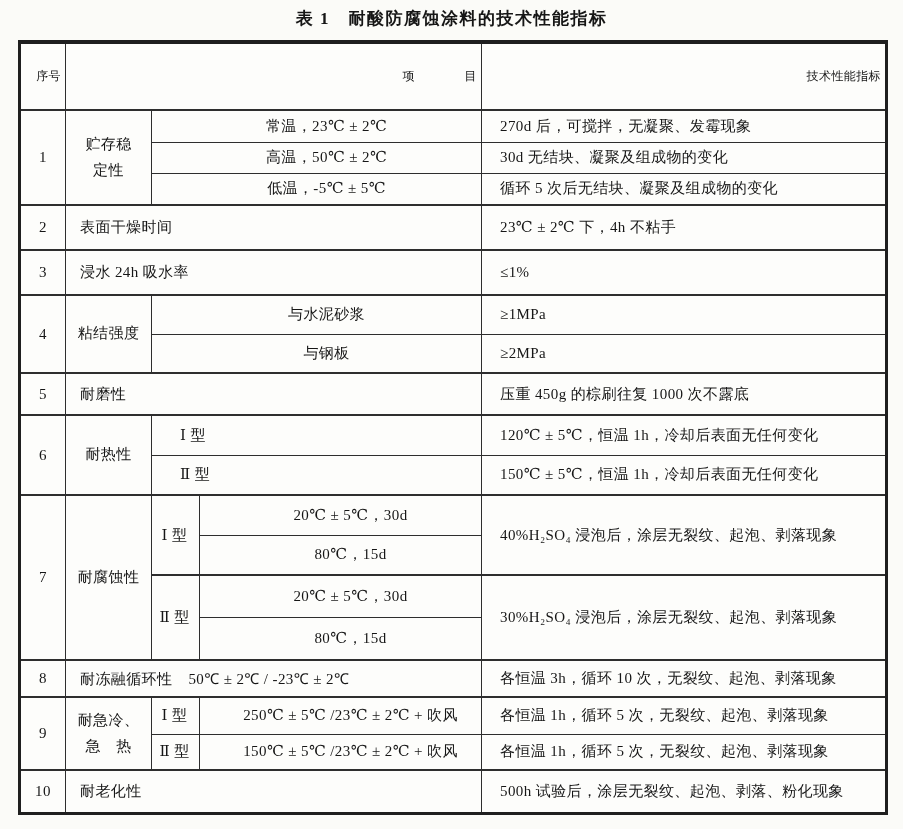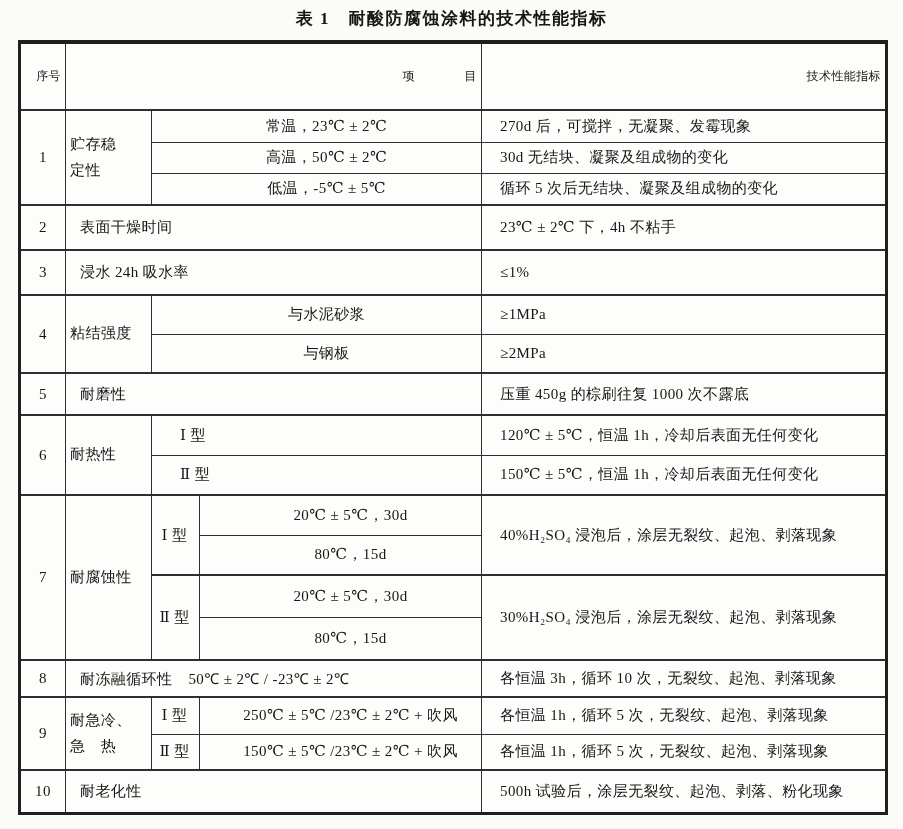--- a/index.html
+++ b/index.html
@@ -26,21 +26,21 @@
     border:1.5px solid #2e2e2e;
     font-size:15px; font-weight:normal;
     letter-spacing:0.4px;
     padding:2px 4px;
     overflow:hidden;
     box-sizing:border-box;
   }
   tr.major > td, tr.major > th { border-top-width:2.5px; }
   th { text-align:right; font-size:12px; }
   .c-no    { text-align:center; padding:2px 2px; }
-  .c-label { white-space:pre-line; line-height:1.7; }
+  .c-label { text-align:center; white-space:pre-line; line-height:1.7; }
   .c-wide  { text-align:left; padding-left:14px;font-family:Liberation Serif, serif; }
   .c-cond  { text-align:center; padding-left:24px; }
   .c-type  { text-align:center; padding-left:2px; }
   .c-typew { text-align:left; padding-left:28px; }
   .c-index { text-align:left; padding-left:18px; }
   .r8-cond { margin-left:16px;text-align:center; }
 </style>
 </head>
 <body>
 

